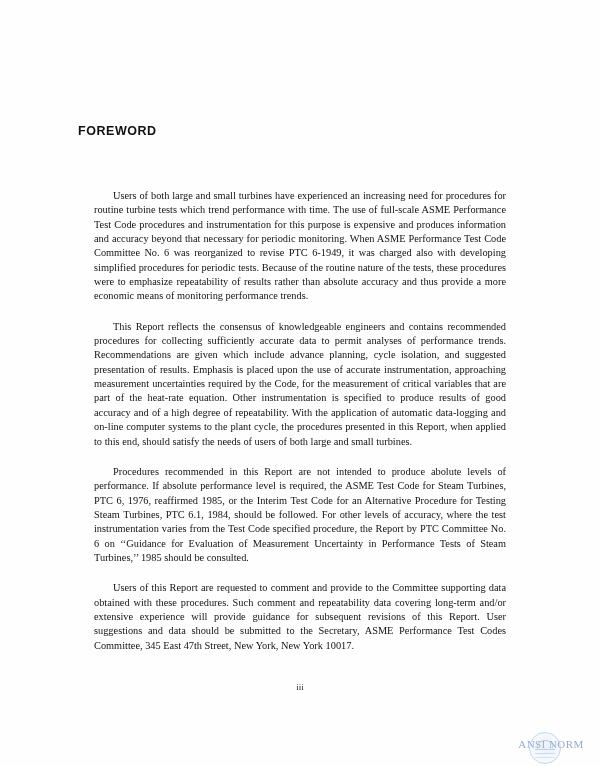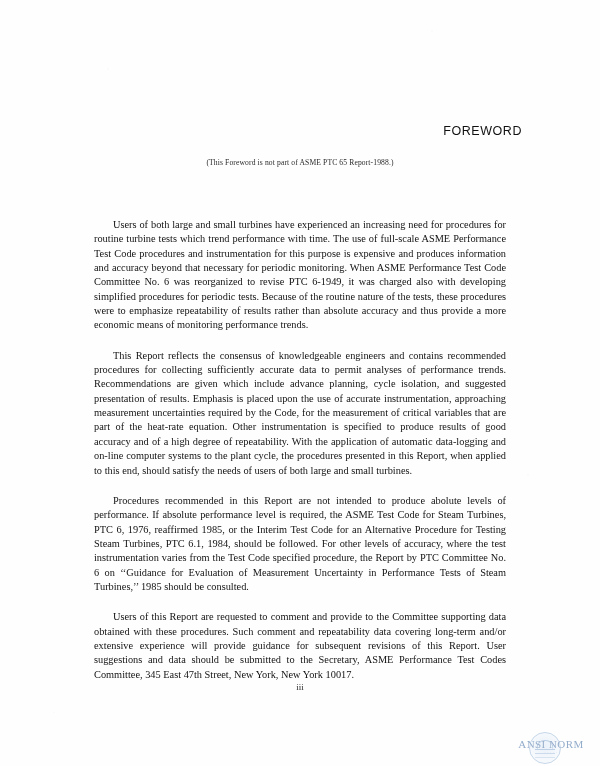--- a/index.html
+++ b/index.html
@@ -33,23 +33,23 @@
   .content {
     position: absolute;
     left: 78px;
     top: 0;
     width: 444px;
   }
 
   .doc-title {
     margin: 0;
     padding-top: 124px;
-    text-align: right;
+    text-align: left;
     font-family: "Liberation Sans", sans-serif;
-    font-weight: normal;
+    font-weight: bold;
     font-size: 12.5px;
     letter-spacing: 0.55px;
     color: #111111;
   }
 
   .doc-subtitle {
     margin: 0;
     padding-top: 20px;
     text-align: center;
     font-size: 7.6px;
@@ -151,21 +151,20 @@
 </style>
 </head>
 <body>
 
 <div class="page">
 
   <div class="content">
 
     <h1 class="doc-title">FOREWORD</h1>
 
-    <div class="doc-subtitle">(This Foreword is not part of ASME PTC 65 Report-1988.)</div>
 
     <div class="body-text">
       <p>Users of both large and small turbines have experienced an increasing need for procedures for routine turbine tests which trend performance with time. The use of full-scale ASME Performance Test Code procedures and instrumentation for this purpose is expensive and produces information and accuracy beyond that necessary for periodic monitoring. When ASME Performance Test Code Committee No. 6 was reorganized to revise PTC 6-1949, it was charged also with developing simplified procedures for periodic tests. Because of the routine nature of the tests, these procedures were to emphasize repeatability of results rather than absolute accuracy and thus provide a more economic means of monitoring performance trends.</p>
       <p>This Report reflects the consensus of knowledgeable engineers and contains recommended procedures for collecting sufficiently accurate data to permit analyses of performance trends. Recommendations are given which include advance planning, cycle isolation, and suggested presentation of results. Emphasis is placed upon the use of accurate instrumentation, approaching measurement uncertainties required by the Code, for the measurement of critical variables that are part of the heat-rate equation. Other instrumentation is specified to produce results of good accuracy and of a high degree of repeatability. With the application of automatic data-logging and on-line computer systems to the plant cycle, the procedures presented in this Report, when applied to this end, should satisfy the needs of users of both large and small turbines.</p>
       <p>Procedures recommended in this Report are not intended to produce abolute levels of performance. If absolute performance level is required, the ASME Test Code for Steam Turbines, PTC 6, 1976, reaffirmed 1985, or the Interim Test Code for an Alternative Procedure for Testing Steam Turbines, PTC 6.1, 1984, should be followed. For other levels of accuracy, where the test instrumentation varies from the Test Code specified procedure, the Report by PTC Committee No. 6 on ‘‘Guidance for Evaluation of Measurement Uncertainty in Performance Tests of Steam Turbines,’’ 1985 should be consulted.</p>
       <p>Users of this Report are requested to comment and provide to the Committee supporting data obtained with these procedures. Such comment and repeatability data covering long-term and/or extensive experience will provide guidance for subsequent revisions of this Report. User suggestions and data should be submitted to the Secretary, ASME Performance Test Codes Committee, 345 East 47th Street, New York, New York 10017.</p>
     </div>
 
   </div>
 

